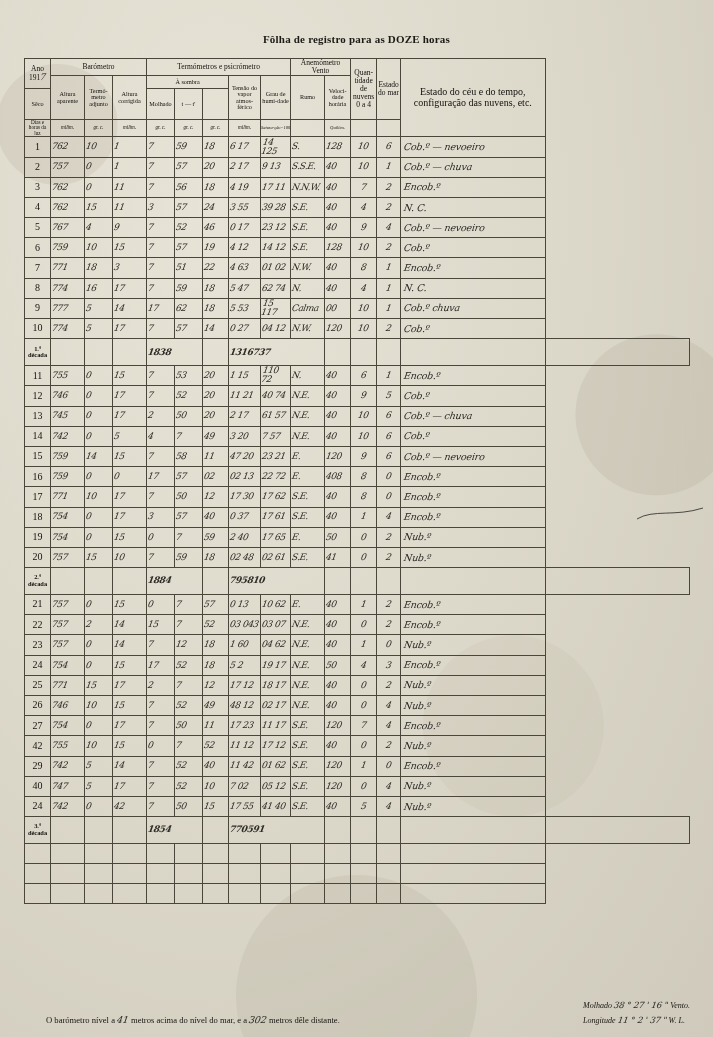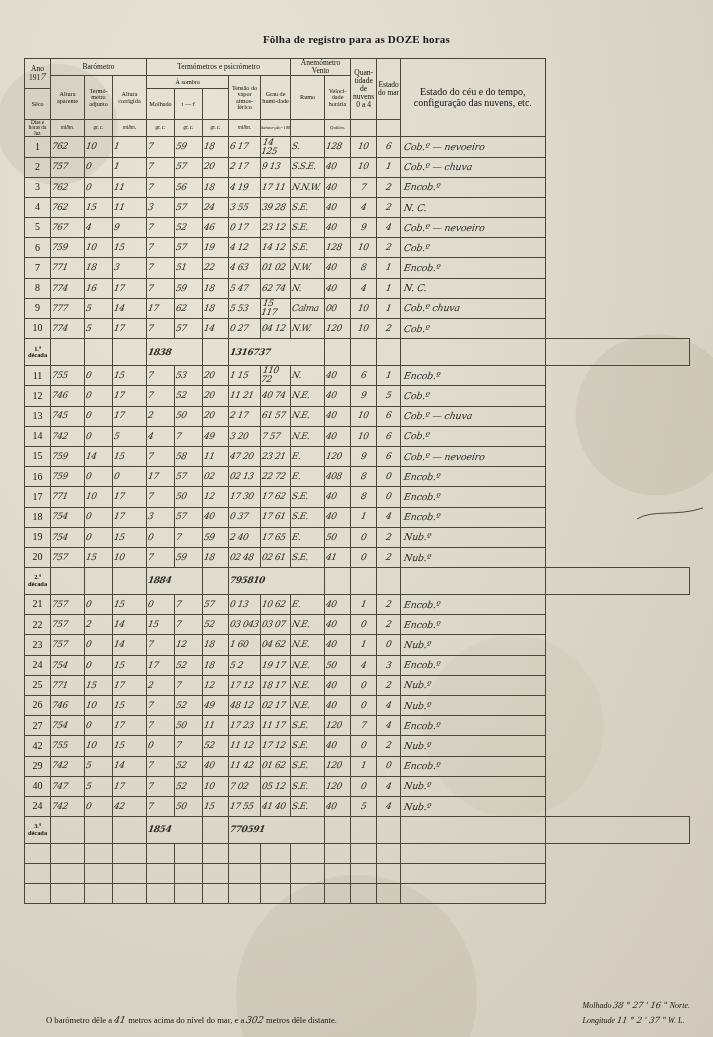--- a/index.html
+++ b/index.html
@@ -809,31 +809,31 @@
           <td></td>
           <td></td>
           <td></td>
           <td></td>
         </tr>
       </tbody>
   </table>
 
   <div class="footer">
     <div class="baro">
-      <span>O barómetro dêle a</span>
+      <span>O barómetro nível a</span>
       <span class="hw">41</span>
       <span>metros acima do nível do mar, e a</span>
       <span class="hw">302</span>
       <span>metros dêle distante.</span>
     </div>
     <div class="coords">
       <div>
         <i>Molhado</i>
         <span class="hw hw-sm">38 ° 27 ' 16 "</span>
-        <i>Norte.</i>
+        <i>Vento.</i>
       </div>
       <div>
         <i>Longitude</i>
         <span class="hw hw-sm">11 ° 2 ' 37 "</span>
         <i>W. L.</i>
       </div>
     </div>
   </div>
 </div>
 

